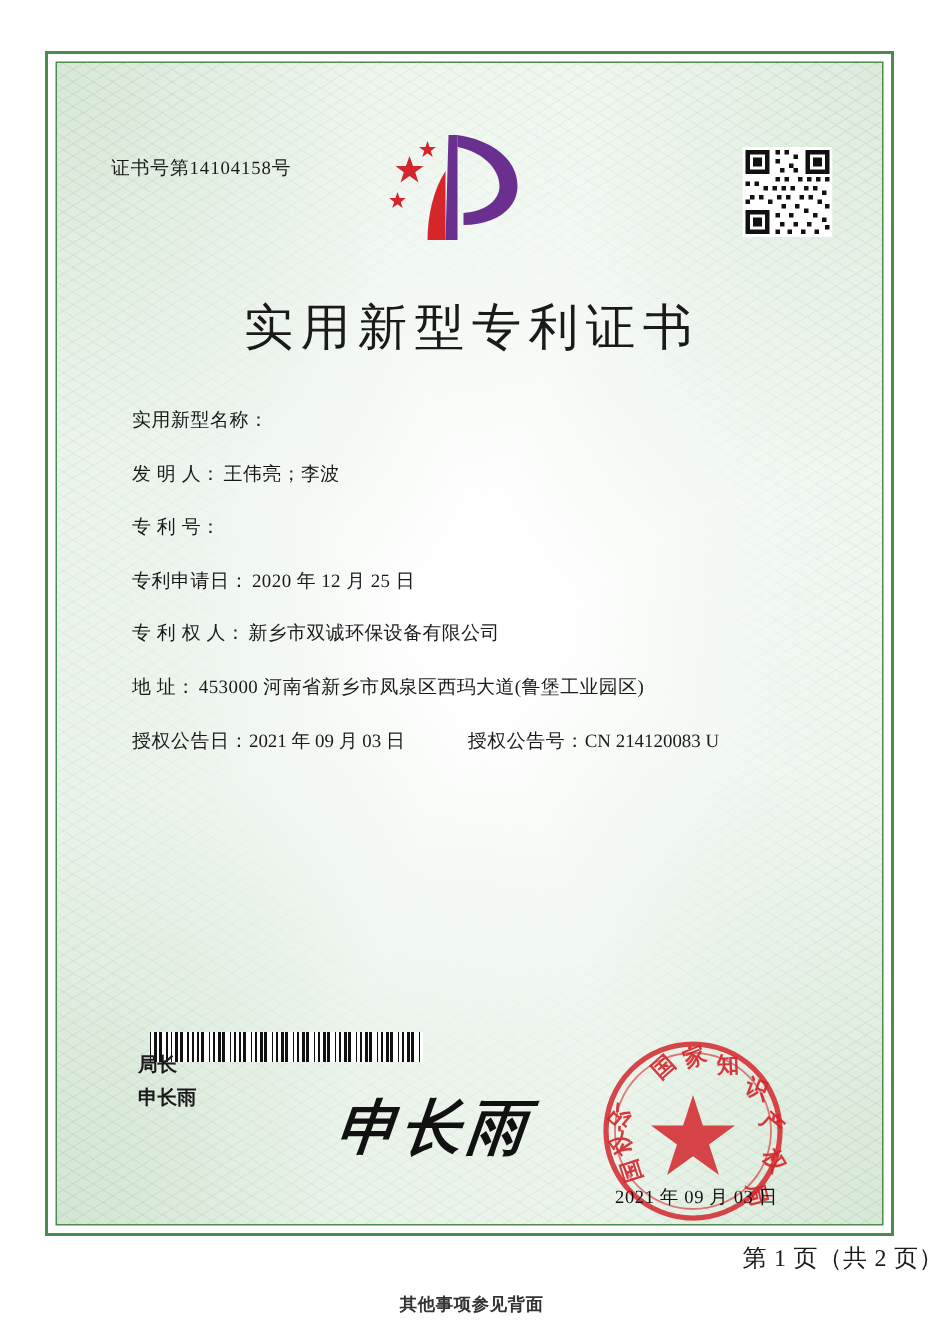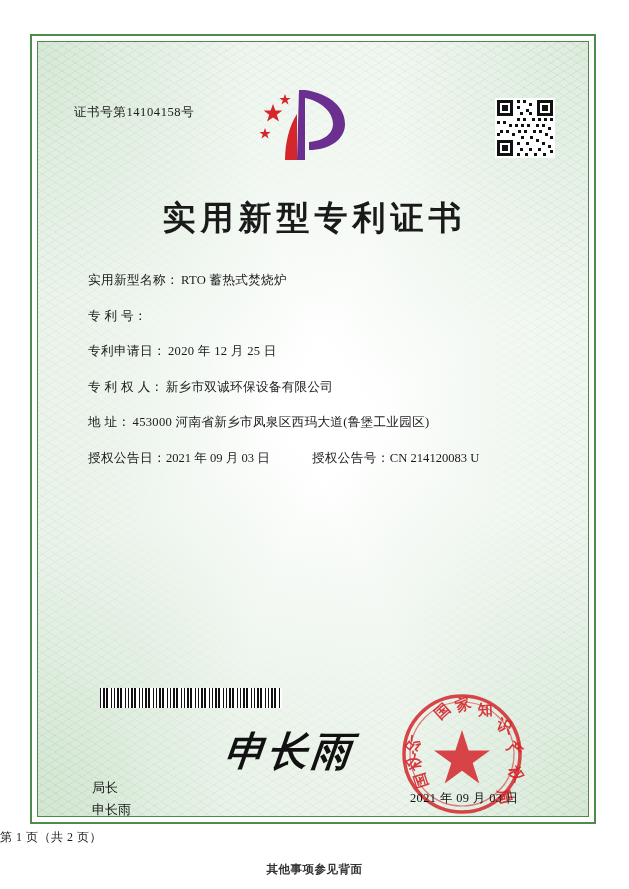--- a/index.html
+++ b/index.html
@@ -87,21 +87,21 @@
     right: 74px; top: 98px;
     width: 60px; height: 60px;
   }
 
   
   .doc-title {
     position: absolute;
     left: 0; right: 0; top: 196px;
     text-align: center;
     font-size: 33px;
-    font-weight: bold;
+    font-weight: normal;
     letter-spacing: 5px;
     font-family: "Liberation Serif", serif;
   }
 
   
   .fields {
     position: absolute;
     left: 88px; top: 272px;
     width: 460px;
   }
@@ -154,24 +154,24 @@
     width: 182px; height: 20px;
     background-image: repeating-linear-gradient(
       to right,
       #111 0 1px, #fff 1px 3px, #111 3px 5px, #fff 5px 6px,
       #111 6px 8px, #fff 8px 11px, #111 11px 12px, #fff 12px 14px);
   }
 
   
   .sign-label {
     position: absolute;
-    left: 92px; top: 777px;
+    left: 92px; top: 699px;
     font-size: 13px;
     line-height: 22px;
-    font-weight: normal;
+    font-weight: bold;
   }
   .sign-script {
     position: absolute;
     left: 225px; top: 724px;
     font-size: 40px;
     font-family: "Liberation Serif", serif;
     font-style: italic;
     font-weight: bold;
     color: #111;
     letter-spacing: 3px;
@@ -189,22 +189,22 @@
     left: 410px; top: 790px;
     font-size: 12.4px;
     color: #111;
     letter-spacing: 0.4px;
   }
 
   
   .page-count {
     position: absolute;
     left: 0; right: 0; top: 829px;
-    text-align: left;
-    font-size: 12px;
+    text-align: right;
+    font-size: 16px;
     letter-spacing: 0.5px;
   }
   .footer-note {
     position: absolute;
     left: 0; right: 0; top: 862px;
     text-align: center;
     font-size: 11.5px;
     letter-spacing: 0.5px;
     color: #333;
     font-weight: bold;
@@ -295,21 +295,24 @@
           <rect x="55" y="52" width="3" height="3"></rect>
       </g>
     </svg>
   </div>
 
   <div class="doc-title">实用新型专利证书</div>
 
   <div class="fields">
     <div class="field-row">
       <span class="field-label">实用新型名称：</span>
-      <span class="field-value">RTO 蓄热式焚烧炉</span>
+    </div>
+    <div class="field-row">
+      <span class="field-label spaced">发 明 人：</span>
+      <span class="field-value">王伟亮；李波</span>
     </div>
     <div class="field-row">
       <span class="field-label spaced">专 利 号：</span>
     </div>
     <div class="field-row">
       <span class="field-label">专利申请日：</span>
       <span class="field-value">2020 年 12 月 25 日</span>
     </div>
     <div class="field-row">
       <span class="field-label spaced">专 利 权 人：</span>

